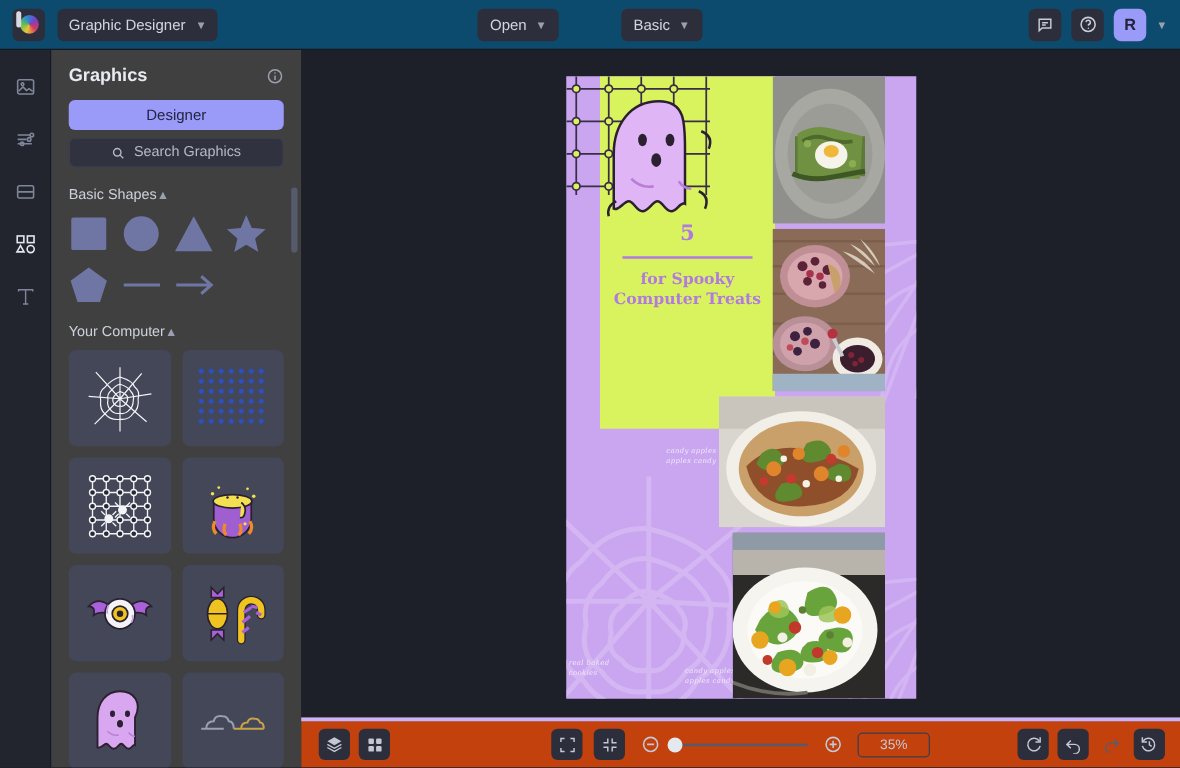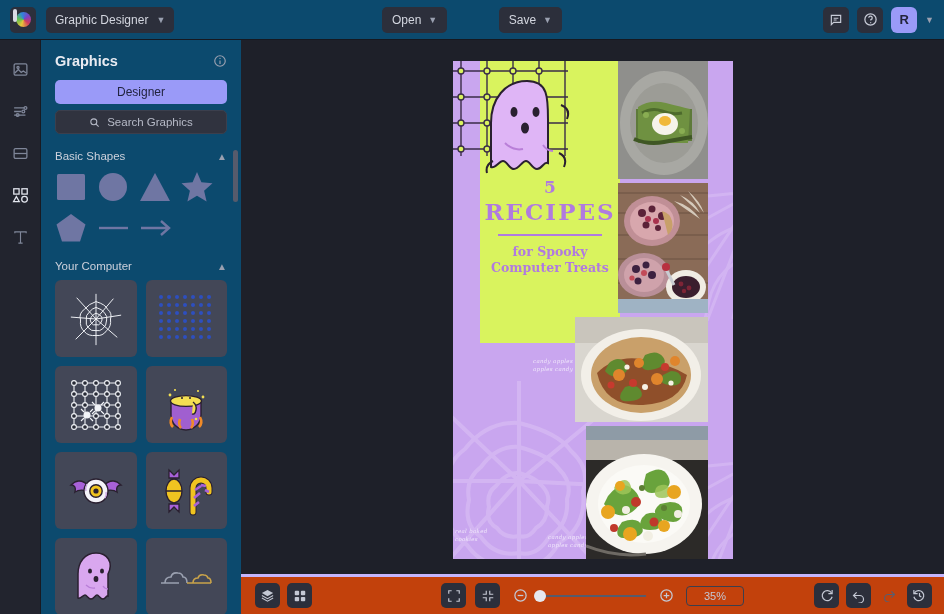--- a/index.html
+++ b/index.html
@@ -71,41 +71,41 @@
   .rail-item {
     width: 30px; height: 30px; border-radius: 6px;
     display: flex; align-items: center; justify-content: center; cursor: pointer;
     color: #7f8699;
   }
   .rail-item.active { color: #e4e7ef; }
 
   
   .panel {
     position: absolute; top: 40px; left: 41px; width: 200px; height: 574px;
-    background: #0c4a6e; overflow: hidden;
+    background: #404040; overflow: hidden;
   }
   .panel-head {
     display: flex; align-items: center; justify-content: space-between;
     padding: 13px 14px 9px 14px;
   }
   .panel-title { color: #e9ebf2; font-size: 14.5px; font-weight: bold; }
   .info-icon { color: #9aa0b0; cursor: pointer; display: flex; }
   .computer-btn {
     margin: 2px 14px 0 14px; height: 24px; border-radius: 5px;
     background: #9a9af8; color: #222440; font-size: 12px;
     display: flex; align-items: center; justify-content: center; cursor: pointer;
   }
   .search-box {
     margin: 6px 14px 0 14px; height: 24px; border-radius: 5px;
     background: #30333f; border: 1px solid #3b3f4d;
     display: flex; align-items: center; justify-content: center; gap: 7px;
     color: #b6bac7; font-size: 11.5px; cursor: text;
   }
   .section-head {
-    margin: 16px 14px 0 14px; display: flex; align-items: center; justify-content: space-between;
+    margin: 16px 14px 0 14px; display: flex; align-items: center; 
     color: #cdd1dc; font-size: 11.5px; cursor: pointer;
   }
   .chev-up { color: #9aa0b0; font-size: 10px; }
   .shapes-row {
     display: flex; align-items: center; gap: 9px; padding: 8px 14px 0 14px;
   }
   .shape { color: #6f76a3; display: flex; align-items: center; justify-content: center; cursor: pointer; }
 
   .thumbs {
     display: grid; grid-template-columns: 1fr 1fr; gap: 9px;
@@ -211,21 +211,21 @@
       <span>Graphic Designer</span>
       <span class="chev-small">▼</span>
     </div>
 
     <div class="center-group">
       <div class="pill">
         <span>Open</span>
         <span class="chev-small">▼</span>
       </div>
       <div class="pill">
-        <span>Save</span>
+        <span>Basic</span>
         <span class="chev-small">▼</span>
       </div>
     </div>
 
     <div class="right-group">
       <div class="icon-btn">
         <svg width="14" height="14" viewBox="0 0 24 24" fill="none" stroke="#c8ccd8" stroke-width="2">
           <path d="M4 4h16v12H8l-4 4z"></path>
             <path d="M8 9h8M8 12h5"></path>
         </svg>
@@ -576,21 +576,20 @@
           <ellipse cx="45" cy="37" rx="3.5" ry="5"></ellipse>
             <ellipse cx="67" cy="37" rx="3.5" ry="5"></ellipse>
           <ellipse cx="56" cy="53" rx="4" ry="5.5"></ellipse>
         </g>
         <path d="M36 68q8 8 18 6M74 70q4 6 10 6" fill="none" stroke="#b97fd8" stroke-width="2"></path>
         <path d="M92 30q10 4 6 14M90 78q9 4 5 14M24 86q-8 4-6 12" fill="none" stroke="#2a2030" stroke-width="2"></path>
       </svg>
 
       <div class="lime-text">
         <div class="num5">5</div>
-        <div class="recipes">RECIPES</div>
         <div class="rule"></div>
         <div class="sub">for Spooky
 Computer
 Treats</div>
       </div>
 
       <div class="script" style="left:80px; top:296px;">candy apples
 apples candy</div>
       <div class="script" style="left:2px; top:466px;">real baked
 cookies</div>

